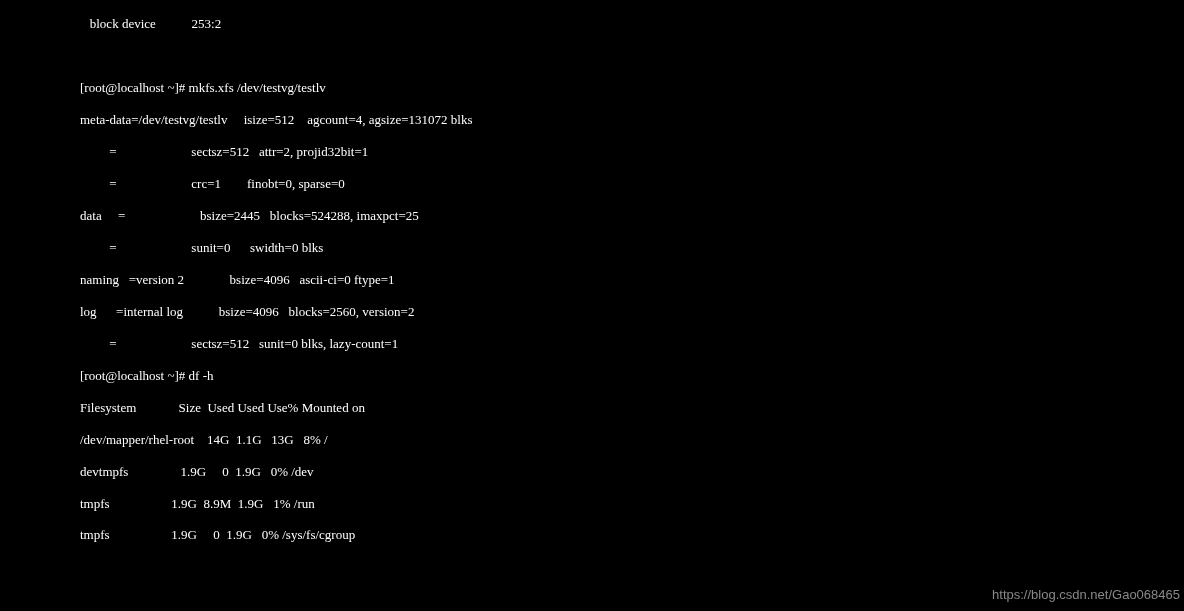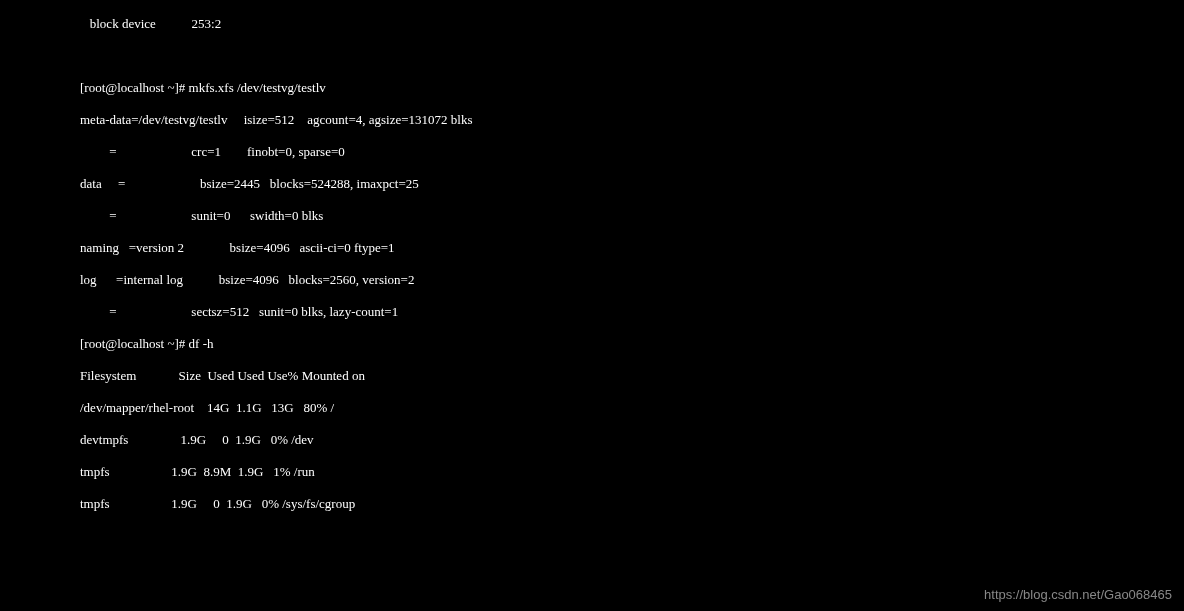--- a/index.html
+++ b/index.html
@@ -14,44 +14,45 @@
       overflow: hidden;
       position: relative;
     }
     .terminal {
       padding: 0 0 0 80px;
       white-space: pre;
     }
     .watermark {
       position: absolute;
       bottom: 8px;
-      right: 12px;
+      right: 4px;
       color: #888;
       font-size: 13px;
       font-family: Arial, sans-serif;
     }
     .line { display: block; font-family: Liberation Serif, serif; }
   </style>
 </head>
 <body>
 
 <div class="terminal">
 <span class="line">   block device           253:2</span>
 <span class="line"> </span>
 <span class="line"><span>[root@localhost ~]#</span> <span>mkfs.xfs /dev/testvg/testlv</span></span>
 <span class="line">meta-data=/dev/testvg/testlv     isize=512    agcount=4, agsize=131072 blks</span>
+<span class="line">         =                       sectsz=512   attr=2, projid32bit=1</span>
 <span class="line">         =                       crc=1        finobt=0, sparse=0</span>
 <span class="line">data     =                       bsize=2445   blocks=524288, imaxpct=25</span>
 <span class="line">         =                       sunit=0      swidth=0 blks</span>
 <span class="line">naming   =version 2              bsize=4096   ascii-ci=0 ftype=1</span>
 <span class="line">log      =internal log           bsize=4096   blocks=2560, version=2</span>
 <span class="line">         =                       sectsz=512   sunit=0 blks, lazy-count=1</span>
 <span class="line"><span>[root@localhost ~]#</span> <span>df -h</span></span>
 <span class="line">Filesystem             Size  Used Used Use% Mounted on</span>
-<span class="line">/dev/mapper/rhel-root    14G  1.1G   13G   80% /</span>
+<span class="line">/dev/mapper/rhel-root    14G  1.1G   13G   8% /</span>
 <span class="line">devtmpfs                1.9G     0  1.9G   0% /dev</span>
 <span class="line">tmpfs                   1.9G  8.9M  1.9G   1% /run</span>
 <span class="line">tmpfs                   1.9G     0  1.9G   0% /sys/fs/cgroup</span>
 
 
 
 
 
 
 

